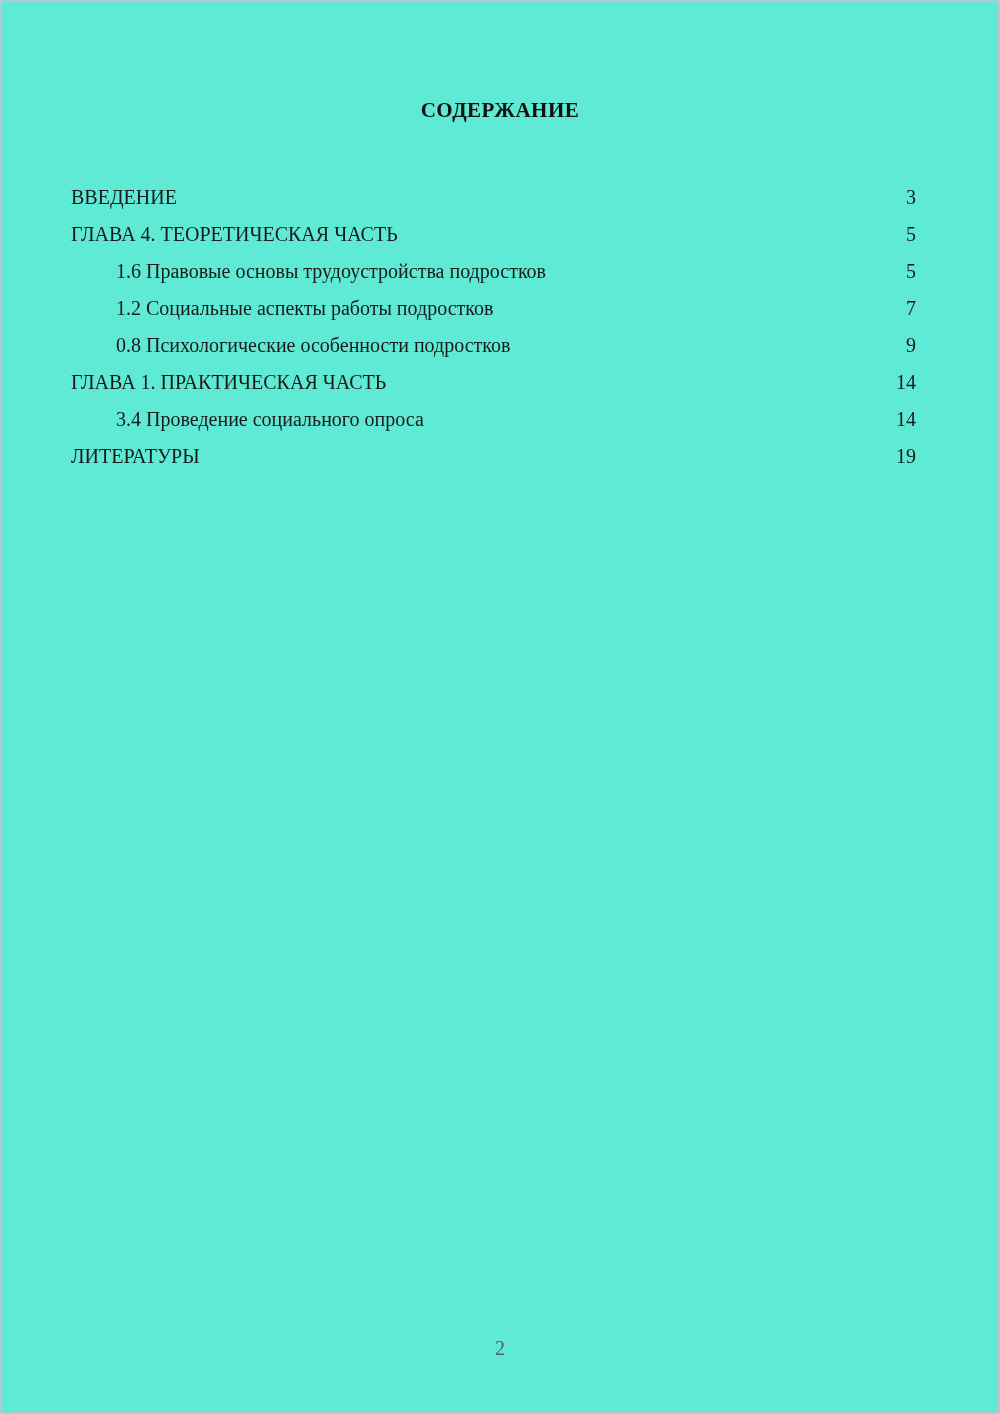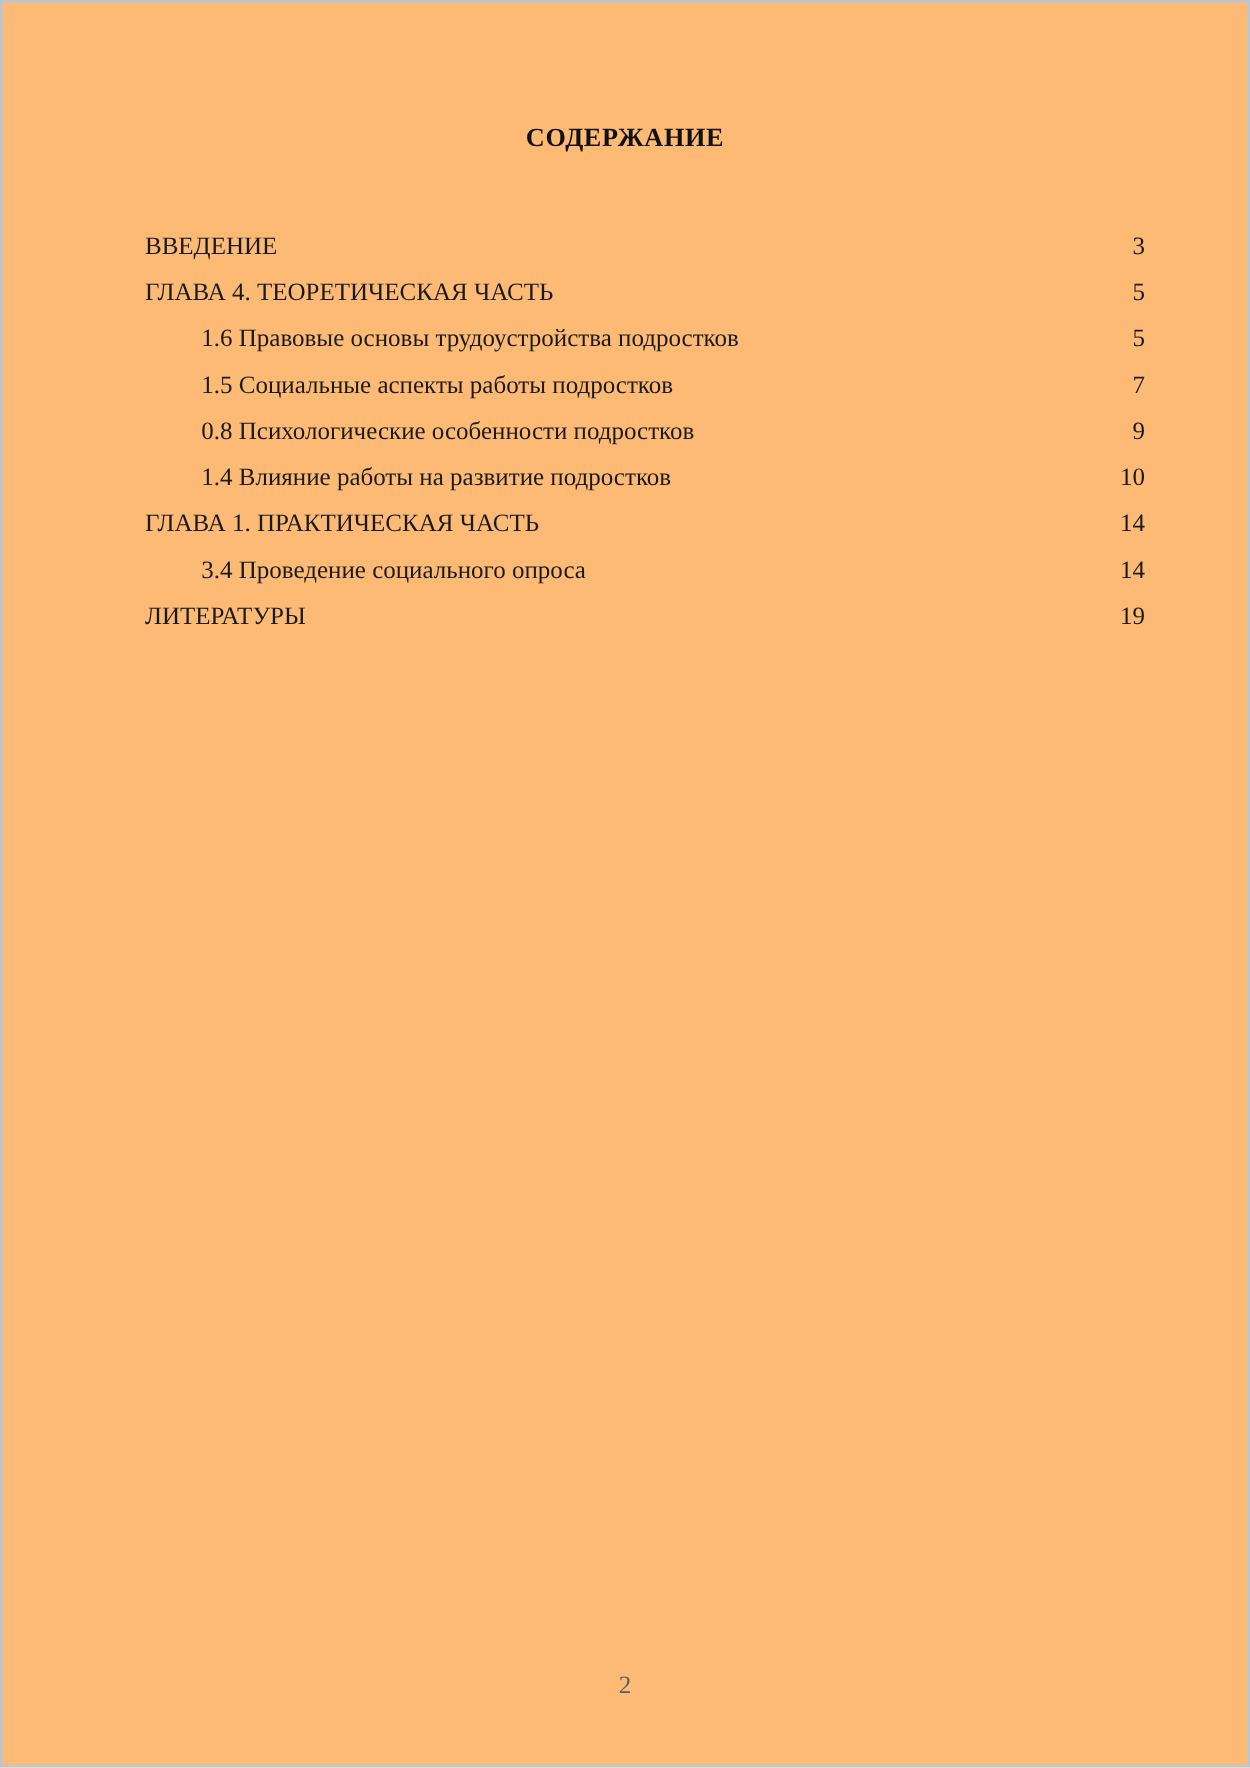--- a/index.html
+++ b/index.html
@@ -5,37 +5,37 @@
   html, body {
     margin: 0;
     padding: 0;
     background: #ffffff;
   }
   .sheet {
     position: relative;
     width: 1000px;
     height: 1414px;
     box-sizing: border-box;
-    background: #fdba74;
+    background: #5eead4;
     border: 2px solid #b9c7d4;
     font-family: "Liberation Serif", "DejaVu Serif", serif;
     color: #1a1a1a;
     overflow: hidden;
   }
   .doc-title {
     margin-top: 96px;
     text-align: center;
     font-size: 21px;
     font-weight: bold;
     letter-spacing: 0.5px;
     color: #111111;
   }
   .toc {
     margin-top: 56px;
-    padding-left: 114px;
+    padding-left: 69px;
     padding-right: 82px;
   }
   .row {
     display: flex;
     align-items: baseline;
     line-height: 37px;
     font-size: 20px;
   }
   .row .label {
     flex: 1 1 auto;
@@ -78,33 +78,29 @@
       <span class="label">ГЛАВА 4. ТЕОРЕТИЧЕСКАЯ ЧАСТЬ</span>
       <span class="num">5</span>
     </div>
 
     <div class="row sub">
       <span class="label">1.6 Правовые основы трудоустройства подростков</span>
       <span class="num">5</span>
     </div>
 
     <div class="row sub">
-      <span class="label">1.5 Социальные аспекты работы подростков</span>
+      <span class="label">1.2 Социальные аспекты работы подростков</span>
       <span class="num">7</span>
     </div>
 
     <div class="row sub">
       <span class="label">0.8 Психологические особенности подростков</span>
       <span class="num">9</span>
     </div>
 
-    <div class="row sub">
-      <span class="label">1.4 Влияние работы на развитие подростков</span>
-      <span class="num">10</span>
-    </div>
 
     <div class="row">
       <span class="label">ГЛАВА 1. ПРАКТИЧЕСКАЯ ЧАСТЬ</span>
       <span class="num">14</span>
     </div>
 
     <div class="row sub">
       <span class="label">3.4 Проведение социального опроса</span>
       <span class="num">14</span>
     </div>

